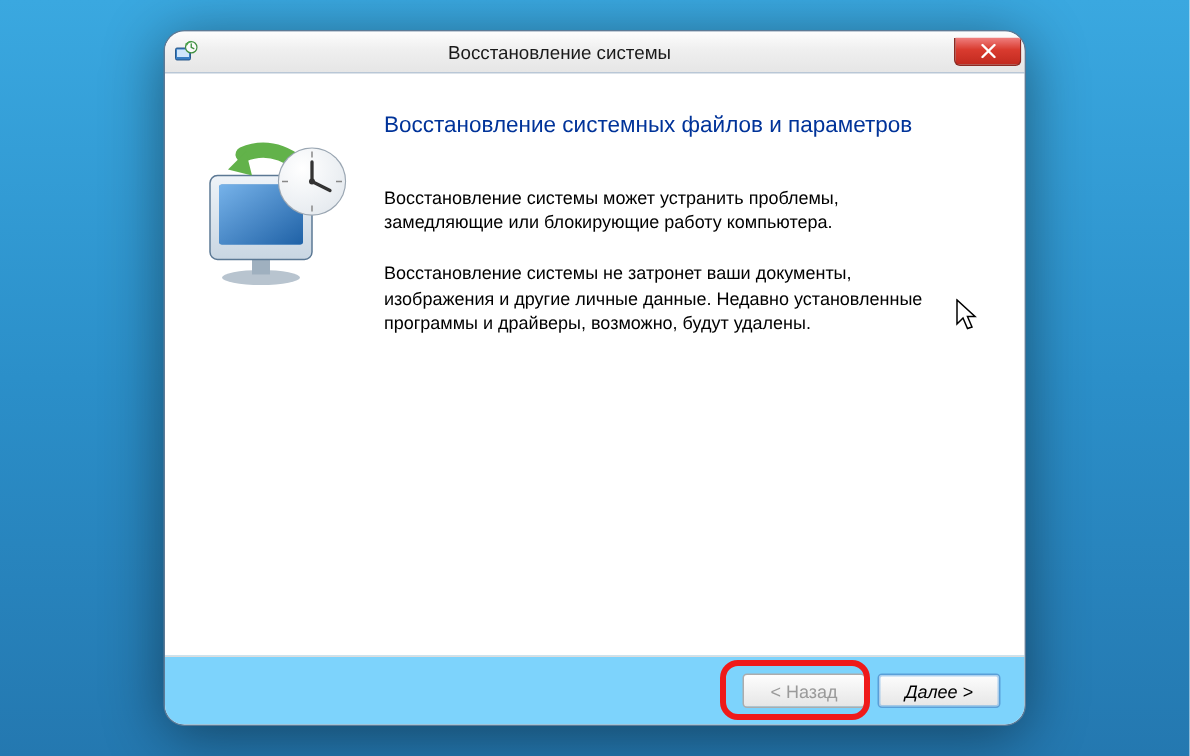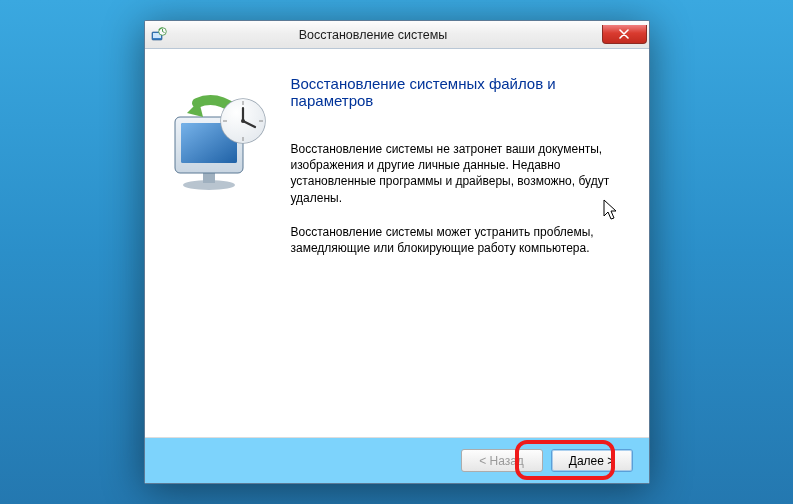--- a/index.html
+++ b/index.html
@@ -13,24 +13,24 @@
     color: #000;
     display: flex;
     align-items: center;
     justify-content: center;
     overflow: hidden;
   }
   .shadow {
     filter: drop-shadow(0 6px 20px rgba(0,0,0,.45));
   }
   .window {
-    width: 506px;
+    width: 575px;
     background: #fff;
     border: 1px solid #5c7a96;
-    border-radius: 2px;
+    border-radius: 14px;
     overflow: hidden;
   }
   .titlebar {
     height: 28px;
     background: linear-gradient(180deg, #fdfdfd 0%, #efefef 45%, #e6e6e6 100%);
     border-bottom: 1px solid #b9c7d6;
     display: flex;
     align-items: center;
     position: relative;
   }
@@ -123,20 +123,21 @@
     color: #000;
     padding: 0 10px;
   }
   .btn:disabled {
     color: #9a9a9a;
     cursor: default;
   }
   .btn.default {
     border-color: #5a9fd8;
     box-shadow: inset 0 0 0 1px rgba(120,180,230,.6);
+    font-style: italic;
   }
   .highlight-ring {
     border: 4px solid #ef1a1a;
     border-radius: 12px;
     position: absolute;
     pointer-events: none;
   }
   .footer-wrap { position: relative; }
 </style>
 </head>
@@ -204,22 +205,22 @@
             <radialGradient id="gclock" cx="0.35" cy="0.3" r="0.8">
               <stop offset="0" stop-color="#ffffff"></stop>
               <stop offset="1" stop-color="#e4e9ee"></stop>
             </radialGradient>
           </defs>
         </svg>
       </div>
     </div>
     <div class="right-pane">
       <div class="heading">Восстановление системных файлов и параметров</div>
+      <div class="para">Восстановление системы может устранить проблемы, замедляющие или блокирующие работу компьютера.</div>
       <div class="para">Восстановление системы не затронет ваши документы, изображения и другие личные данные. Недавно установленные программы и драйверы, возможно, будут удалены.</div>
-      <div class="para">Восстановление системы может устранить проблемы, замедляющие или блокирующие работу компьютера.</div>
       <svg class="cursor" width="16" height="22" viewBox="0 0 16 22">
         <path d="M1 1 L1 17 L5 13 L8 20 L11 19 L8 12 L13 12 Z" fill="#fff" stroke="#000" stroke-width="1"></path>
       </svg>
     </div>
   </div>
 
   <div class="footer-wrap">
     <div class="footer">
       <button class="btn" disabled="">&lt; Назад</button>
       <button class="btn default">Далее &gt;</button>

